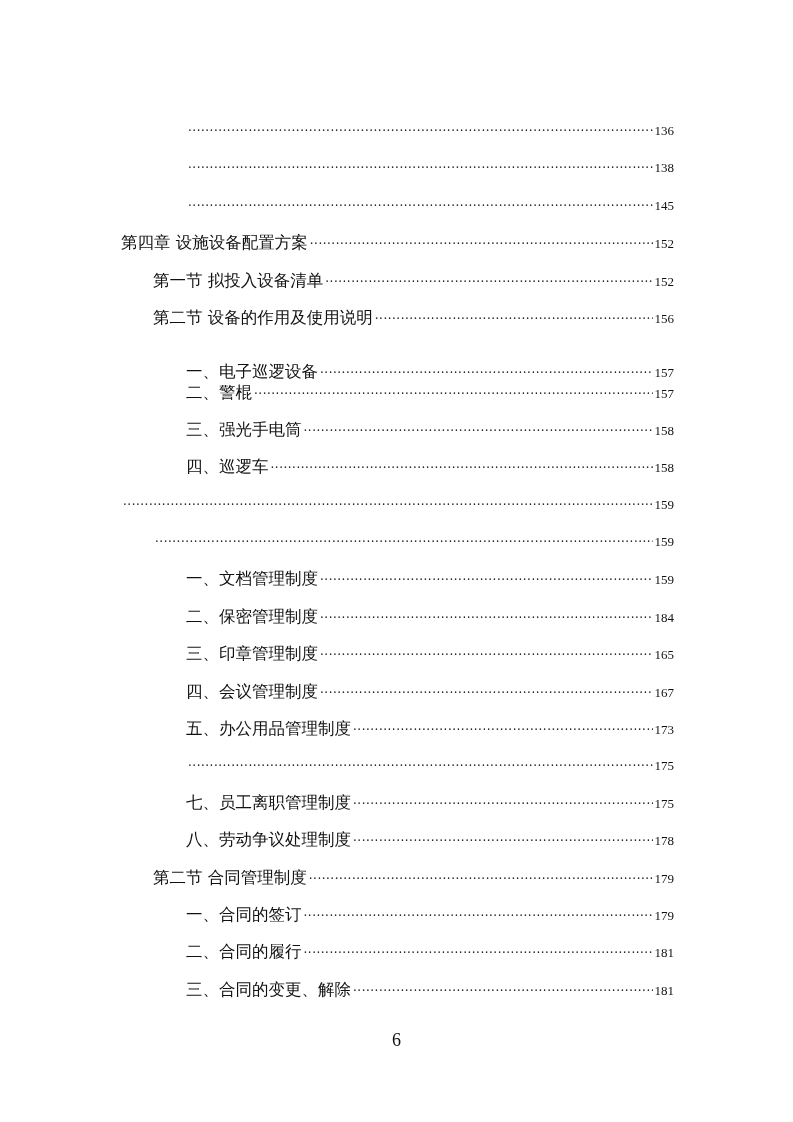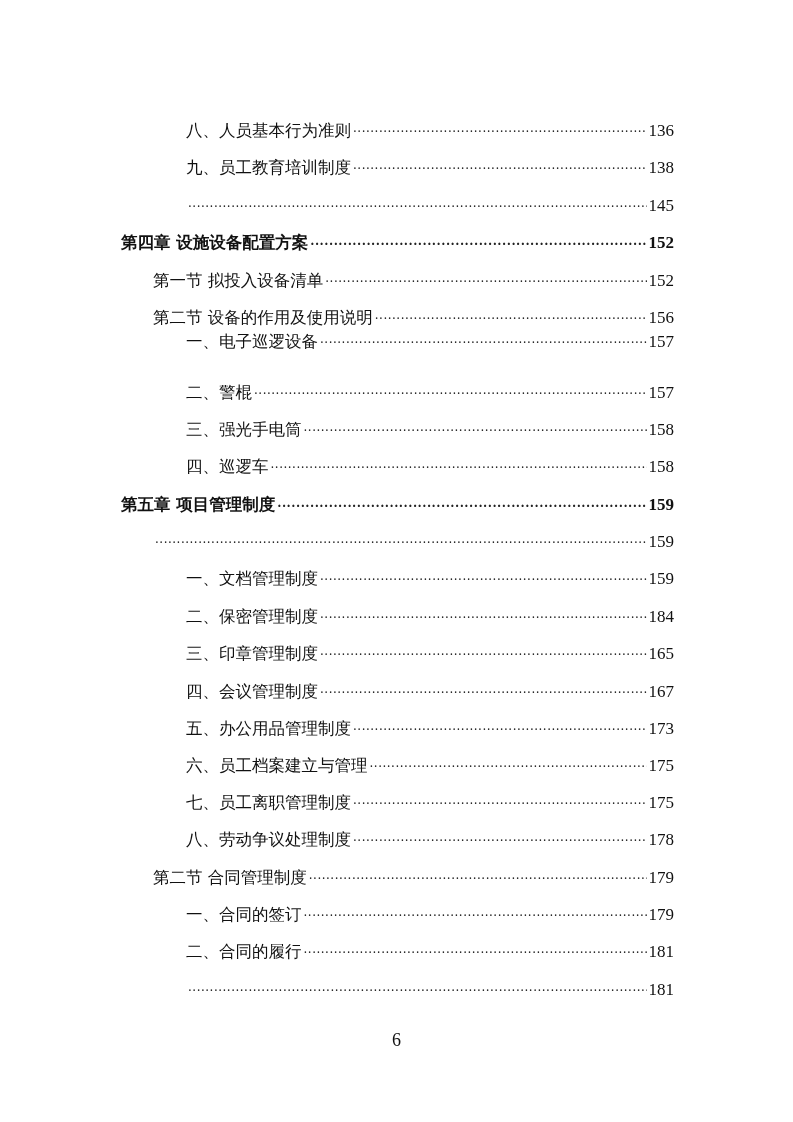--- a/index.html
+++ b/index.html
@@ -1,44 +1,42 @@
 <!DOCTYPE html>
 <html><head>
 <meta charset="utf-8">
 <style>
   html, body { margin: 0; padding: 0; background: #ffffff; }
   body { width: 793px; height: 1122px; position: relative; overflow: hidden;
          font-family: "DejaVu Serif", "Liberation Serif", serif; color: #111; }
   .toc { position: absolute; left: 0; top: 0; width: 793px; }
   .row { position: absolute; height: 30px; display: flex; align-items: baseline;
          font-size: 16.5px; line-height: 30px; white-space: nowrap; }
-  .row.l1 { left: 121px; width: 553px; font-weight: bold; }
+  .row.l1 { left: 121px; width: 553px; font-weight: normal; }
   .row.l2 { left: 153px; width: 521px; }
   .row.l3 { left: 186px; width: 488px; }
   .row .title { flex: 0 0 auto; }
   .row .leader { flex: 1 1 auto; overflow: hidden; margin: 0 2px; color: #222;
                  letter-spacing: 0.5px; font-size: 12px; }
   .row .leader::before {
     content: "··································································································································································";
   }
-  .row .page { flex: 0 0 auto; font-family: "Liberation Serif", "DejaVu Serif", serif; font-size: 17px; }
+  .row .page { flex: 0 0 auto; font-family: "Liberation Serif", "DejaVu Serif", serif; font-size: 13px; }
   .footer-page { position: absolute; top: 1030px; left: 0; width: 793px; text-align: center;
                  font-family: "Liberation Serif", serif; font-size: 18px; }
 </style>
 </head>
 <body>
 
 <div class="toc">
   <div class="row l3" style="top:116px">
-      <span class="title">八、人员基本行为准则</span>
       <span class="leader"></span>
       <span class="page">136</span>
     </div>
   <div class="row l3" style="top:153px">
-      <span class="title">九、员工教育培训制度</span>
       <span class="leader"></span>
       <span class="page">138</span>
     </div>
   <div class="row l3" style="top:191px">
       <span class="leader"></span>
       <span class="page">145</span>
     </div>
   <div class="row l1" style="top:228px">
       <span class="title">第四章  设施设备配置方案</span>
       <span class="leader"></span>
@@ -47,42 +45,41 @@
   <div class="row l2" style="top:266px">
       <span class="title">第一节  拟投入设备清单</span>
       <span class="leader"></span>
       <span class="page">152</span>
     </div>
   <div class="row l2" style="top:303px">
       <span class="title">第二节  设备的作用及使用说明</span>
       <span class="leader"></span>
       <span class="page">156</span>
     </div>
-  <div class="row l3" style="top:327px">
+  <div class="row l3" style="top:357px">
       <span class="title">一、电子巡逻设备</span>
       <span class="leader"></span>
       <span class="page">157</span>
     </div>
   <div class="row l3" style="top:378px">
       <span class="title">二、警棍</span>
       <span class="leader"></span>
       <span class="page">157</span>
     </div>
   <div class="row l3" style="top:415px">
       <span class="title">三、强光手电筒</span>
       <span class="leader"></span>
       <span class="page">158</span>
     </div>
   <div class="row l3" style="top:452px">
       <span class="title">四、巡逻车</span>
       <span class="leader"></span>
       <span class="page">158</span>
     </div>
   <div class="row l1" style="top:490px">
-      <span class="title">第五章  项目管理制度</span>
       <span class="leader"></span>
       <span class="page">159</span>
     </div>
   <div class="row l2" style="top:527px">
       <span class="leader"></span>
       <span class="page">159</span>
     </div>
   <div class="row l3" style="top:564px">
       <span class="title">一、文档管理制度</span>
       <span class="leader"></span>
@@ -102,21 +99,20 @@
       <span class="title">四、会议管理制度</span>
       <span class="leader"></span>
       <span class="page">167</span>
     </div>
   <div class="row l3" style="top:714px">
       <span class="title">五、办公用品管理制度</span>
       <span class="leader"></span>
       <span class="page">173</span>
     </div>
   <div class="row l3" style="top:751px">
-      <span class="title">六、员工档案建立与管理</span>
       <span class="leader"></span>
       <span class="page">175</span>
     </div>
   <div class="row l3" style="top:788px">
       <span class="title">七、员工离职管理制度</span>
       <span class="leader"></span>
       <span class="page">175</span>
     </div>
   <div class="row l3" style="top:825px">
       <span class="title">八、劳动争议处理制度</span>
@@ -132,18 +128,19 @@
       <span class="title">一、合同的签订</span>
       <span class="leader"></span>
       <span class="page">179</span>
     </div>
   <div class="row l3" style="top:937px">
       <span class="title">二、合同的履行</span>
       <span class="leader"></span>
       <span class="page">181</span>
     </div>
   <div class="row l3" style="top:975px">
+      <span class="title">三、合同的变更、解除</span>
       <span class="leader"></span>
       <span class="page">181</span>
     </div>
 </div>
 
 <div class="footer-page">6</div>
 
 </body></html>

